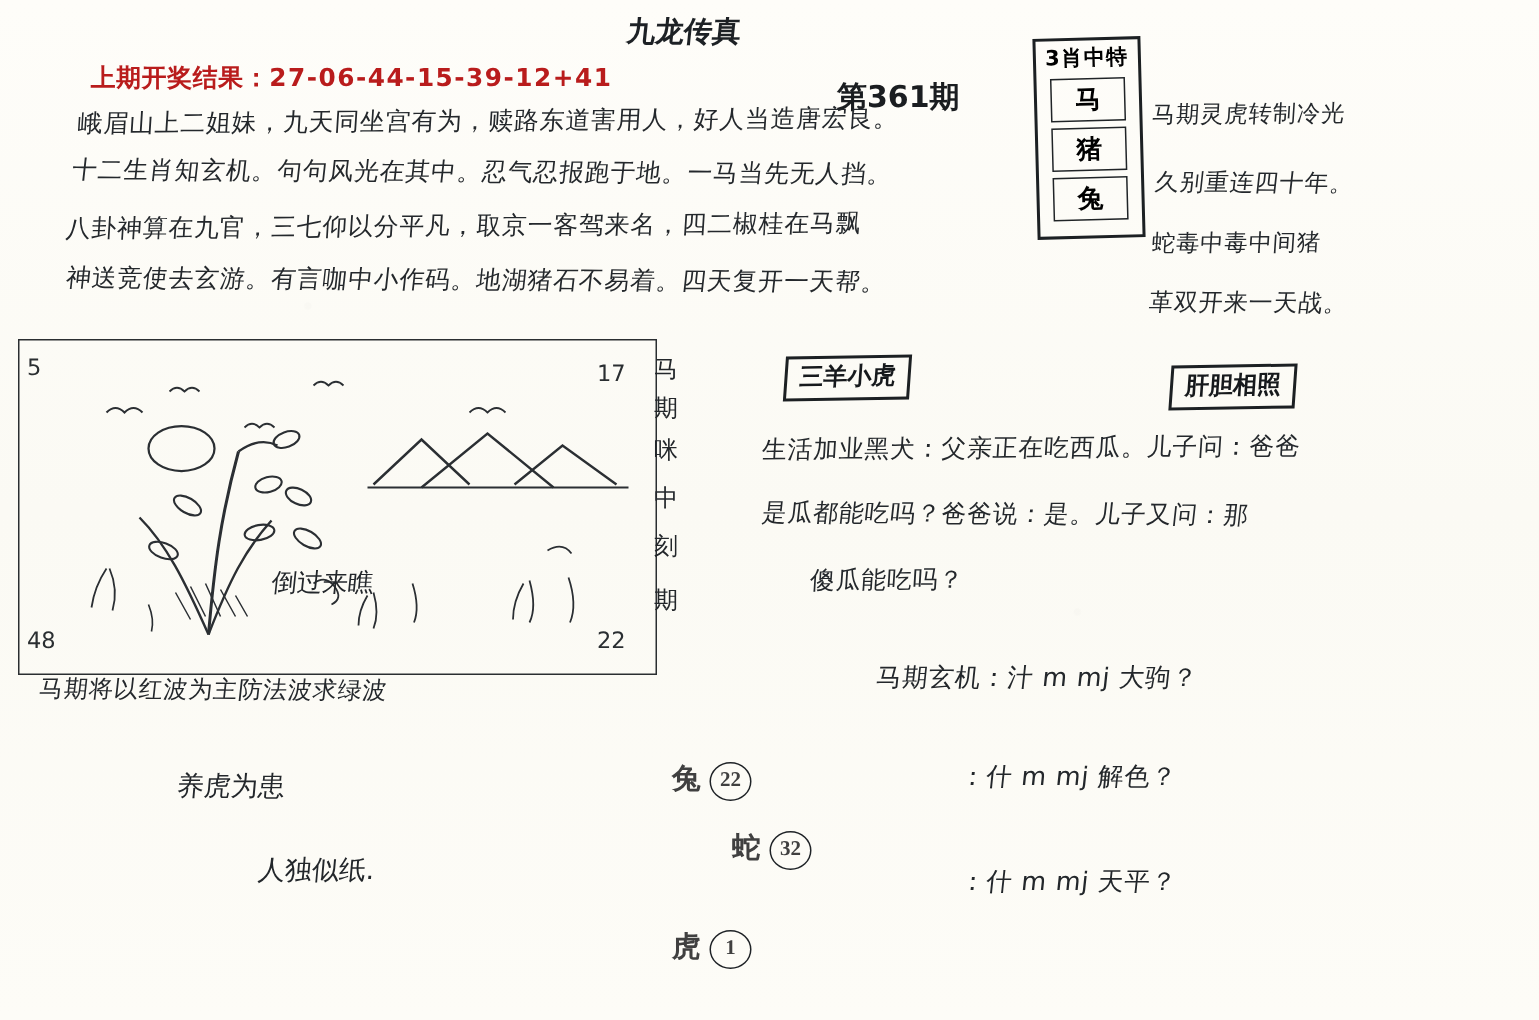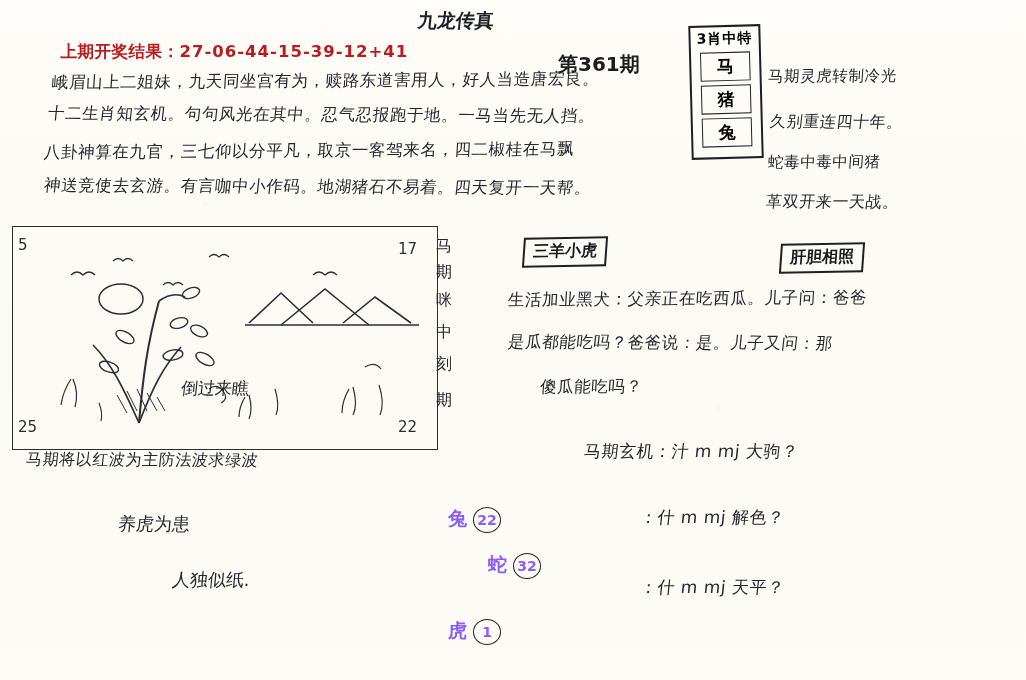--- a/index.html
+++ b/index.html
@@ -90,21 +90,21 @@
   #picture{
     left:12px;top:226px;
     width:424px;height:222px;
     border:1.6px solid #2a2e31;
   }
   #picture svg{display:block;}
 
   .sidelabel{font-size:15px;color:#2a2e31;}
 
   
-  .numrow{font-size:19px;color:#8b5cf6;font-weight:bold;}
+  .numrow{font-size:19px;color:#404040;font-weight:bold;font-family:Liberation Serif, serif;}
   .circled{
     display:inline-block;
     border:1.8px solid #1f2327;
     border-radius:50%;
     width:26px;height:24px;
     line-height:24px;
     text-align:center;
     font-size:14px;
     margin-left:6px;
     vertical-align:middle;
@@ -185,21 +185,21 @@
     <path d="M366 158 q6 18 1 30" stroke="#2b2f33" stroke-width="1.2" fill="none"></path>
 
     <path d="M196 162 q8 -6 14 2 q6 8 -2 12" stroke="#2b2f33" stroke-width="1.2" fill="none"></path>
     <path d="M352 140 q10 -6 16 2" stroke="#2b2f33" stroke-width="1.2" fill="none"></path>
   </svg>
   <div class="abs hand" style="left:168px;top:150px;font-size:17px;transform:skewX(-6deg);">倒过来瞧</div>
 </div>
 
 <div class="abs hand sidelabel" style="left:18px;top:236px;">5</div>
 <div class="abs hand sidelabel" style="left:398px;top:240px;">17</div>
-<div class="abs hand sidelabel" style="left:18px;top:418px;">25</div>
+<div class="abs hand sidelabel" style="left:18px;top:418px;">48</div>
 <div class="abs hand sidelabel" style="left:398px;top:418px;">22</div>
 
 <div class="abs hand" style="left:436px;top:236px;font-size:16px;">马</div>
 <div class="abs hand" style="left:436px;top:262px;font-size:16px;">期</div>
 <div class="abs hand" style="left:436px;top:290px;font-size:16px;">咪</div>
 <div class="abs hand" style="left:436px;top:322px;font-size:16px;">中</div>
 <div class="abs hand" style="left:436px;top:354px;font-size:16px;">刻</div>
 <div class="abs hand" style="left:436px;top:390px;font-size:16px;">期</div>
 
 <div class="abs hand line s2" style="left:26px;top:450px;font-size:16px;">马期将以红波为主防法波求绿波</div>

